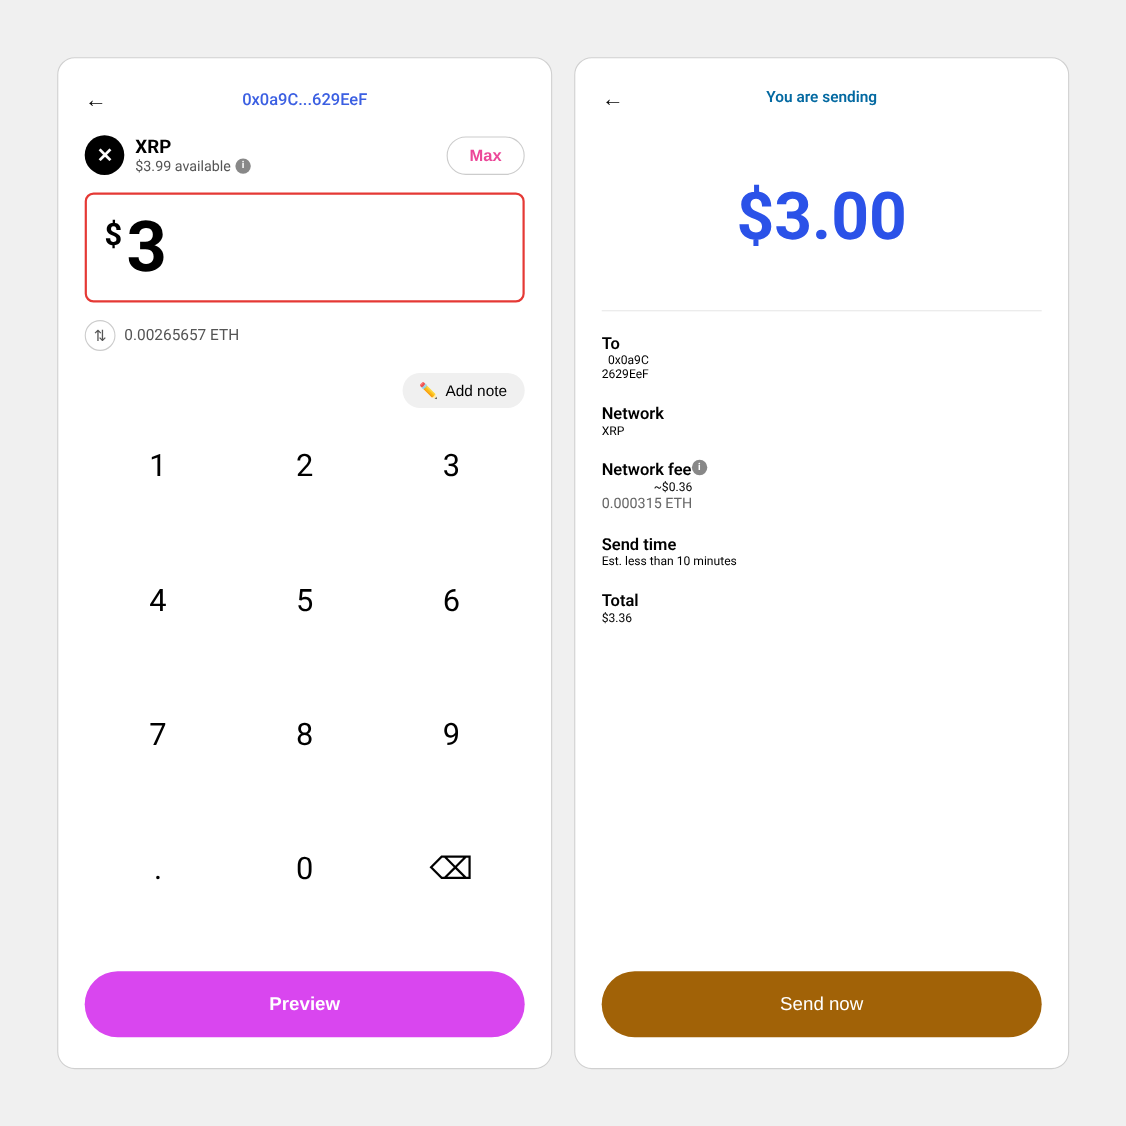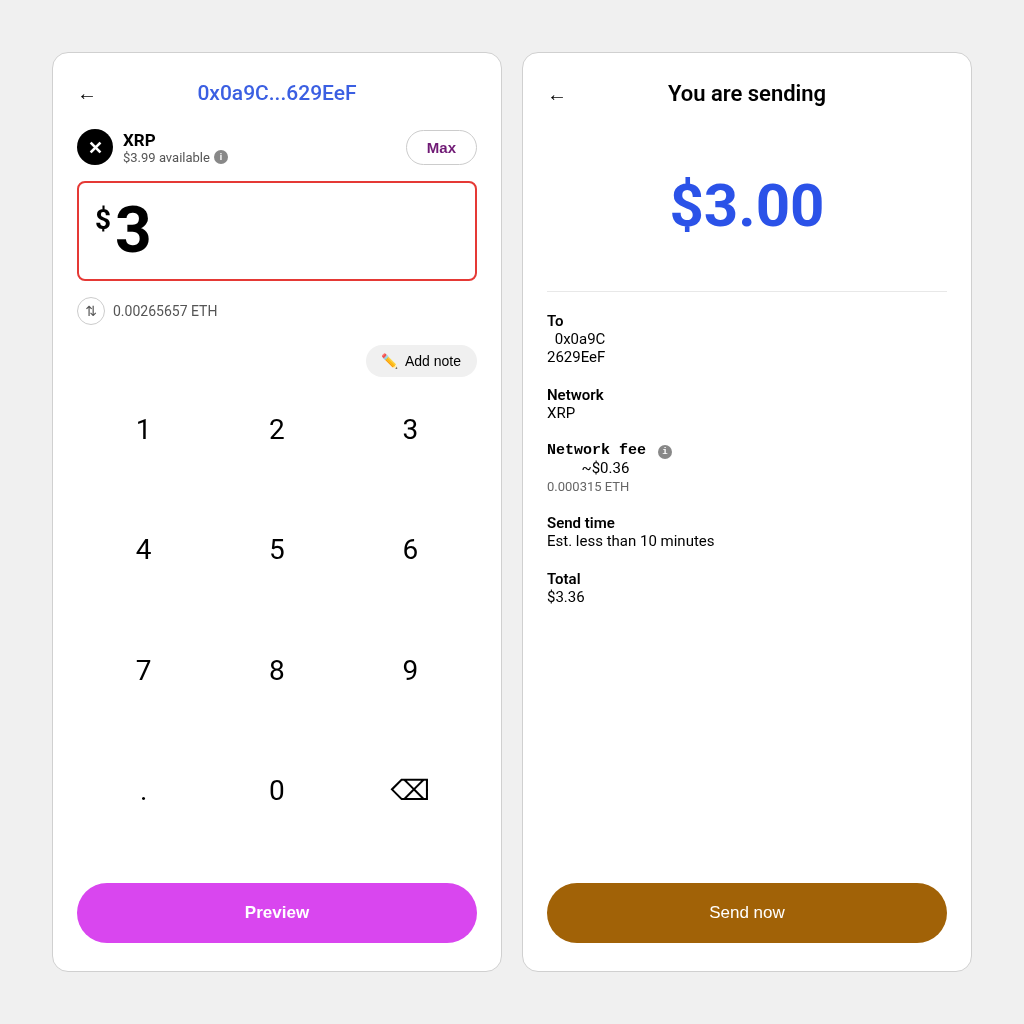--- a/index.html
+++ b/index.html
@@ -42,28 +42,28 @@
       margin-bottom: 24px;
     }
     .back-arrow {
       position: absolute;
       left: 0;
       font-size: 20px;
       color: #000;
       cursor: pointer;
     }
     .header-address {
-      font-size: 21px;
+      font-size: 15px;
       color: #3b5fe2;
       font-weight: 500;
     }
     .header-title {
-      font-size: 22px;
-      font-weight: 600;
-      color: #000000;
+      font-size: 14px;
+      font-weight: 600;
+      color: #0369a1;
       text-align: center;
     }
     
     .token-row {
       display: flex;
       align-items: center;
       justify-content: space-between;
       margin-bottom: 16px;
     }
     .token-info {
@@ -111,21 +111,21 @@
       font-weight: 700;
     }
     .max-btn {
       border: 1.5px solid #ccc;
       border-radius: 20px;
       padding: 8px 20px;
       background: #fff;
       font-size: 15px;
       font-weight: 600;
       cursor: pointer;
-      color: #701a75;
+      color: #ec4899;
     }
     
     .amount-box {
       border: 2px solid #e53935;
       border-radius: 8px;
       padding: 16px 16px;
       display: flex;
       align-items: center;
       margin-bottom: 16px;
       min-height: 80px;
@@ -244,38 +244,37 @@
       align-items: flex-start;
       margin-bottom: 20px;
       flex-direction: column;
     }
     .detail-label {
       font-size: 15px;
       font-weight: 600;
       color: #000;
     }
     .detail-value {
-      font-size: 15px;
+      font-size: 11px;
       color: #000;
       text-align: right;
     }
     .detail-value-sub {
       font-size: 13px;
       color: #666;
       text-align: right;
       margin-top: 2px;
     }
     .to-address-block {
       text-align: right;
     }
     .network-fee-label {
       display: flex;
-      align-items: flex-end;
-      gap: 12px;
-      font-family: Liberation Mono, monospace;
+      align-items: flex-start;
+      gap: 0;
     }
     .send-now-btn {
       background: #a16207;
       color: #fff;
       border: none;
       border-radius: 50px;
       padding: 20px;
       font-size: 17px;
       font-weight: 400;
       cursor: pointer;

